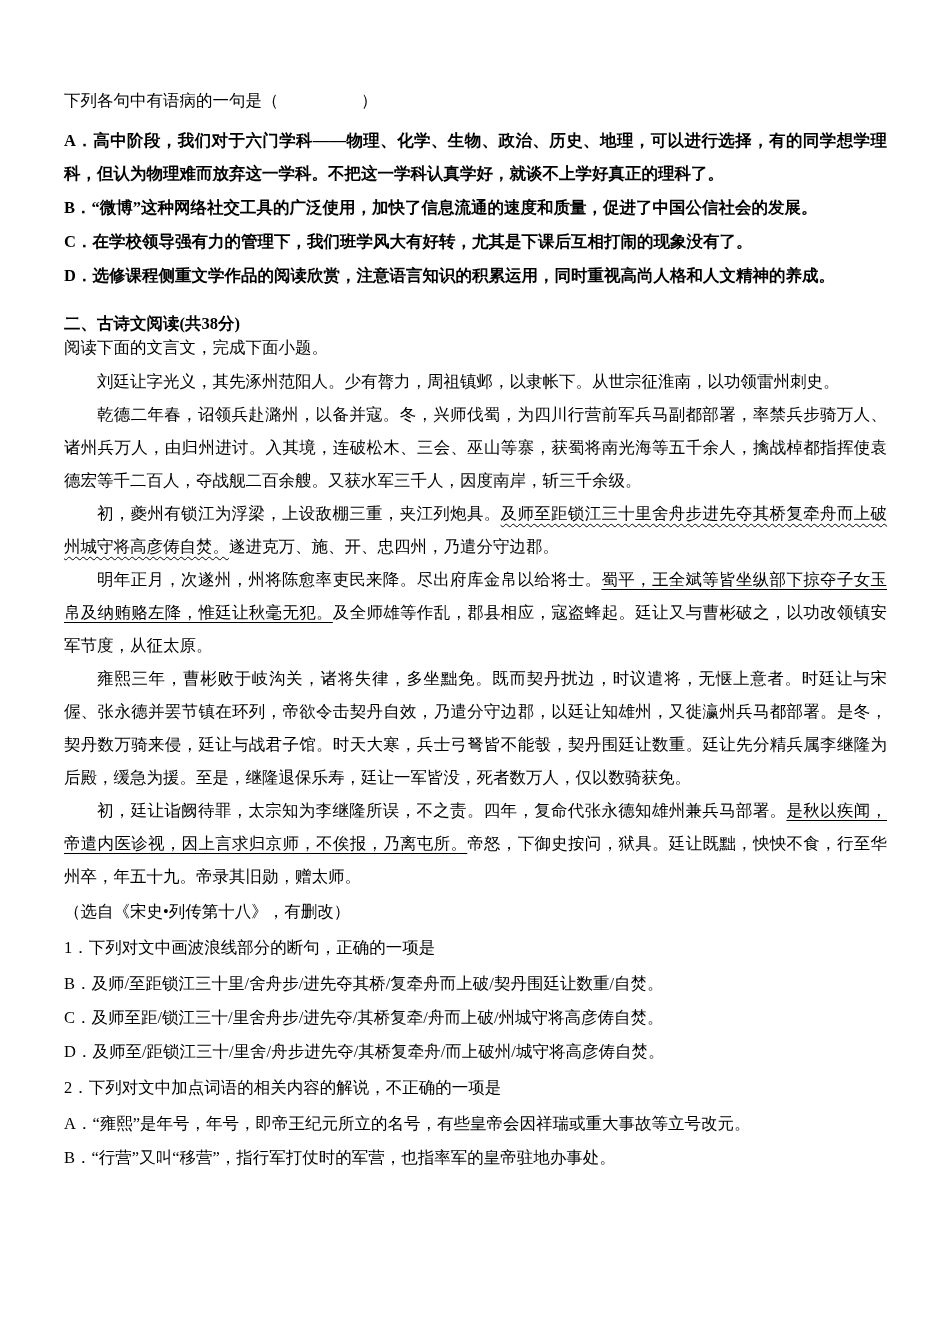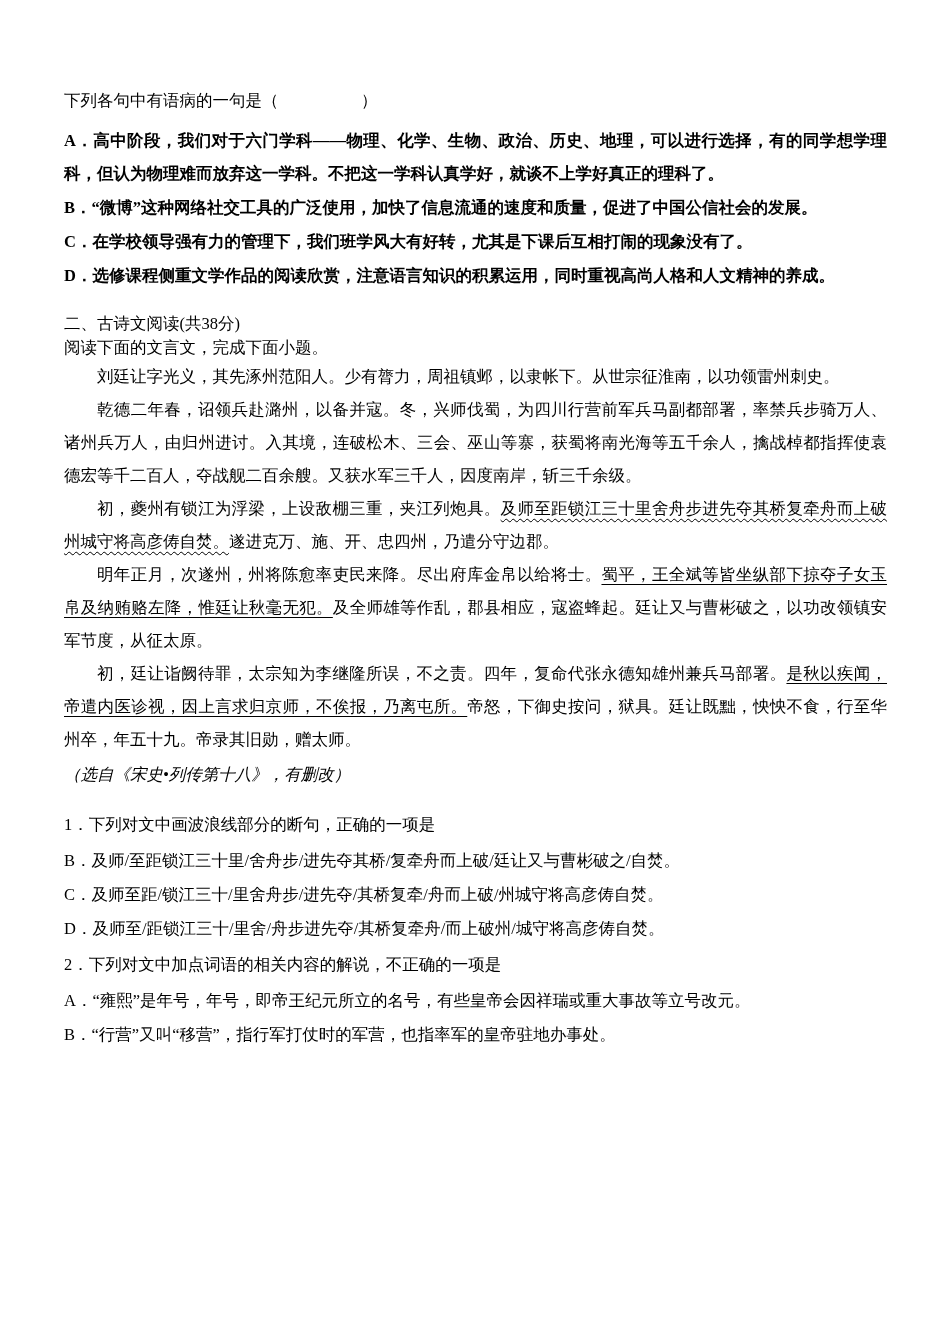--- a/index.html
+++ b/index.html
@@ -12,25 +12,25 @@
     background: #ffffff;
     color: #000000;
     font-family: "Liberation Serif", "DejaVu Serif", serif;
     font-size: 16.5px;
     padding: 84px 46px 0 47px;
     overflow: hidden;
   }
   p { margin: 0; text-align: justify; text-justify: inter-ideograph; }
   .stem { line-height: 33px; margin-bottom: 7px; }
   .opt { line-height: 33px; font-weight: bold; margin-bottom: 1px; }
-  .section-title { line-height: 24px; margin-top: 20px; }
-  .section-instruction { line-height: 24px; }
+  .section-title { line-height: 24px; margin-top: 20px; font-weight: bold; }
+  .section-instruction { line-height: 24px; margin-bottom: 5px; }
   .para { line-height: 33px; text-indent: 2em; }
-  .source-line { line-height: 33px; margin-top: 2px; font-style: italic; }
-  .qstem { line-height: 33px; margin-top: 17px; margin-bottom: 3px; }
+  .source-line { line-height: 33px; margin-top: 2px; }
+  .qstem { line-height: 33px; margin-top: 3px; margin-bottom: 3px; }
   .q2stem { margin-top: 2px; }
   .qopt { line-height: 34px; }
   .wavy {
     text-decoration: underline;
     text-decoration-style: wavy;
     text-decoration-thickness: 1px;
     text-underline-offset: 4px;
   }
   .underline {
     text-decoration: underline;
@@ -53,27 +53,28 @@
   <p class="section-instruction">阅读下面的文言文，完成下面小题。</p>
 
   <p class="para">刘廷让字光义，其先涿州范阳人。少有膂力，周祖镇邺，以隶帐下。从世宗征淮南，以功领雷州刺史。</p>
 
   <p class="para">乾德二年春，诏领兵赴潞州，以备并寇。冬，兴师伐蜀，为四川行营前军兵马副都部署，率禁兵步骑万人、诸州兵万人，由归州进讨。入其境，连破松木、三会、巫山等寨，获蜀将南光海等五千余人，擒战棹都指挥使袁德宏等千二百人，夺战舰二百余艘。又获水军三千人，因度南岸，斩三千余级。</p>
 
   <p class="para"><span>初，夔州有锁江为浮梁，上设敌棚三重，夹江列炮具。</span><span class="wavy">及师至距锁江三十里舍舟步进先夺其桥复牵舟而上破州城守将高彦俦自焚。</span><span>遂进克万、施、开、忠四州，乃遣分守边郡。</span></p>
 
   <p class="para"><span>明年正月，次遂州，州将陈愈率吏民来降。尽出府库金帛以给将士。</span><span class="underline">蜀平，王全斌等皆坐纵部下掠夺子女玉帛及纳贿赂左降，惟廷让秋毫无犯。</span><span>及全师雄等作乱，郡县相应，寇盗蜂起。廷让又与曹彬破之，以功改领镇安军节度，从征太原。</span></p>
 
+  <p class="para">雍熙三年，曹彬败于岐沟关，诸将失律，多坐黜免。既而契丹扰边，时议遣将，无惬上意者。时廷让与宋偓、张永德并罢节镇在环列，帝欲令击契丹自效，乃遣分守边郡，以廷让知雄州，又徙瀛州兵马都部署。是冬，契丹数万骑来侵，廷让与战君子馆。时天大寒，兵士弓弩皆不能彀，契丹围廷让数重。廷让先分精兵属李继隆为后殿，缓急为援。至是，继隆退保乐寿，廷让一军皆没，死者数万人，仅以数骑获免。</p>
 
   <p class="para"><span>初，廷让诣阙待罪，太宗知为李继隆所误，不之责。四年，复命代张永德知雄州兼兵马部署。</span><span class="underline">是秋以疾闻，帝遣内医诊视，因上言求归京师，不俟报，乃离屯所。</span><span>帝怒，下御史按问，狱具。廷让既黜，怏怏不食，行至华州卒，年五十九。帝录其旧勋，赠太师。</span></p>
 
   <p class="source-line">（选自《宋史•列传第十八》，有删改）</p>
 
   <p class="qstem">1．下列对文中画波浪线部分的断句，正确的一项是</p>
-  <p class="qopt">B．及师/至距锁江三十里/舍舟步/进先夺其桥/复牵舟而上破/廷让又与曹彬破之/自焚。</p>
+  <p class="qopt">B．及师/至距锁江三十里/舍舟步/进先夺其桥/复牵舟而上破/契丹围廷让数重/自焚。</p>
   <p class="qopt">C．及师至距/锁江三十/里舍舟步/进先夺/其桥复牵/舟而上破/州城守将高彦俦自焚。</p>
   <p class="qopt">D．及师至/距锁江三十/里舍/舟步进先夺/其桥复牵舟/而上破州/城守将高彦俦自焚。</p>
 
   <p class="qstem q2stem">2．下列对文中加点词语的相关内容的解说，不正确的一项是</p>
   <p class="qopt">A．“雍熙”是年号，年号，即帝王纪元所立的名号，有些皇帝会因祥瑞或重大事故等立号改元。</p>
   <p class="qopt">B．“行营”又叫“移营”，指行军打仗时的军营，也指率军的皇帝驻地办事处。</p>
 
 </div>
 
 </body></html>

